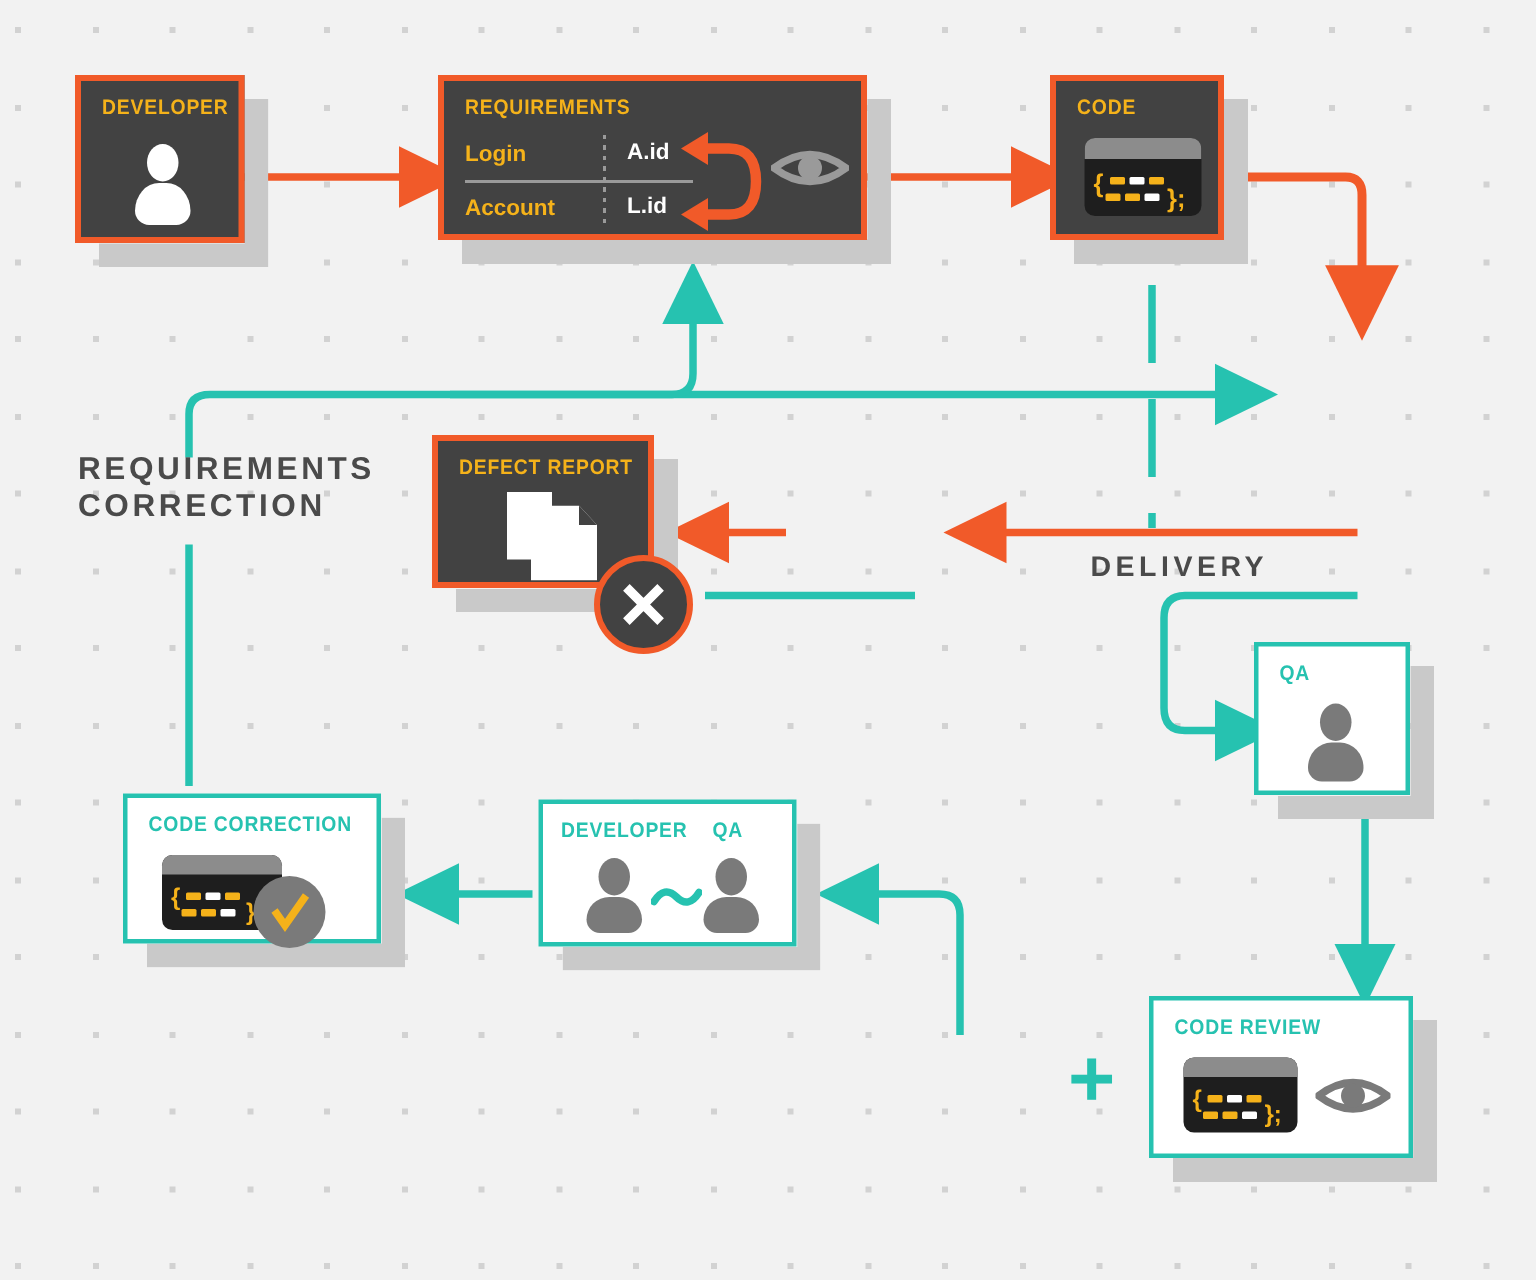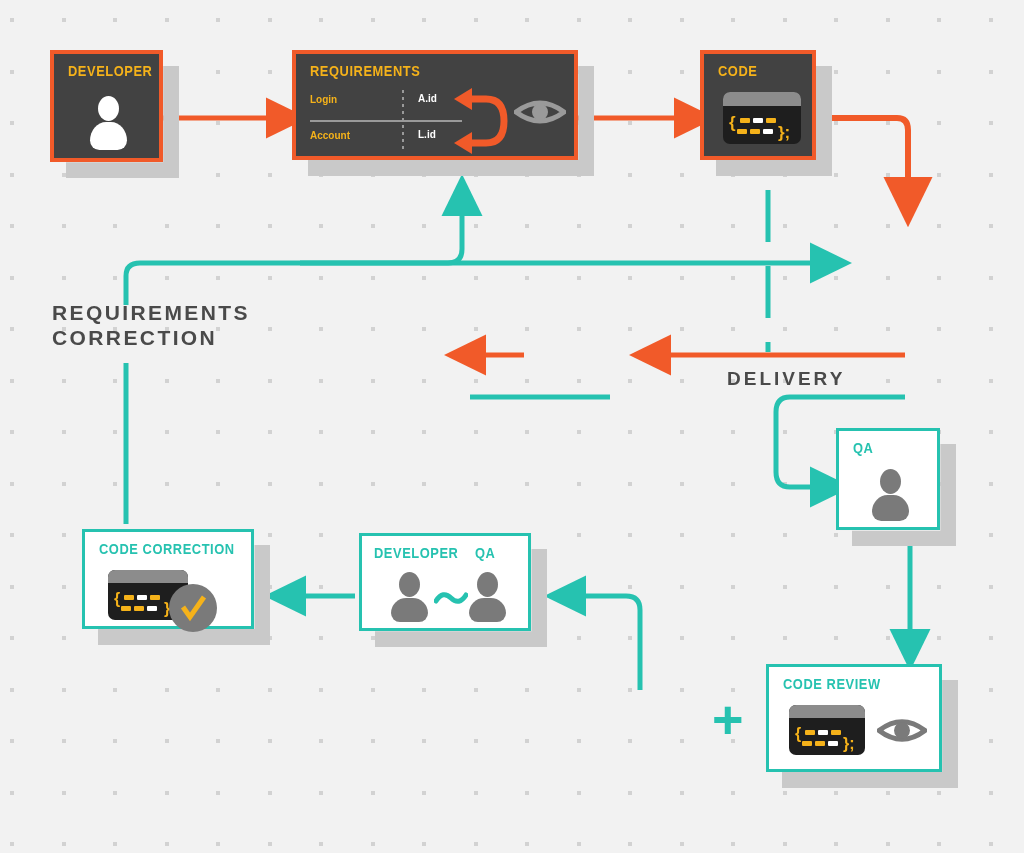--- a/index.html
+++ b/index.html
@@ -72,21 +72,21 @@
   .docs{position:absolute;}
   .docs .sheet{position:absolute;background:#ffffff;}
 
   
   .eye{position:absolute;}
 
   
   .reqtbl{position:absolute;left:14px;top:36px;width:228px;height:62px;}
   .reqtbl .rkey,.reqtbl .rval{
     position:absolute;font-family:"Liberation Sans Narrow","Liberation Sans",sans-serif;
-    font-weight:bold;font-size:10px;white-space:nowrap;
+    font-weight:bold;font-size:15px;white-space:nowrap;
   }
   .reqtbl .rkey{color:#f5b21a;left:0;}
   .reqtbl .rval{color:#ffffff;left:108px;}
   .reqtbl .hline{position:absolute;left:0;top:30px;width:152px;height:2px;background:#9a9a9a;}
   .reqtbl .vline{position:absolute;left:92px;top:0;width:2px;height:62px;
     background:repeating-linear-gradient(to bottom,#9a9a9a 0 3px,transparent 3px 7px);}
 
   .plus{position:absolute;color:#26c2b0;font-size:54px;font-weight:bold;line-height:1;
         font-family:"Liberation Sans",sans-serif;}
 </style>
@@ -527,20 +527,38 @@
         <div class="ln" style="left:43px;top:26px;width:10px;background:#f5b21a;"></div>
         <div class="ln" style="left:14px;top:37px;width:10px;background:#f5b21a;"></div>
         <div class="ln" style="left:27px;top:37px;width:10px;background:#f5b21a;"></div>
         <div class="ln" style="left:40px;top:37px;width:10px;background:#ffffff;"></div>
         <div class="brace" style="left:55px;top:32px;font-size:17px;">};</div>
       </div>
     </div>
   </div>
 
 
+  <div class="node" style="left:288px;top:290px;width:148px;height:102px;">
+    <div class="shadow" style="left:16px;top:16px;width:148px;height:102px;clip-path:polygon(0 100%,100% 100%,100% 0,89% 0,89% 85%,0 85%);"></div>
+    <div class="card dark">
+      <div class="title">DEFECT REPORT</div>
+      <div class="docs" style="left:46px;top:34px;width:60px;height:58px;">
+        <div class="sheet" style="left:0;top:0;width:30px;height:45px;"></div>
+        <svg style="position:absolute;left:16px;top:9px;width:44px;height:50px;" viewBox="0 0 44 50">
+          <path d="M0,0 L32,0 L44,13 L44,50 L0,50 Z" fill="#ffffff"></path>
+          <path d="M32,0 L44,13 L32,13 Z" fill="#424242"></path>
+        </svg>
+      </div>
+    </div>
+    <div class="badge x" style="left:108px;top:80px;width:66px;height:66px;">
+      <svg style="width:100%;height:100%;" viewBox="0 0 66 66">
+        <path d="M20,20 L46,46 M46,20 L20,46" stroke="#ffffff" stroke-width="7" stroke-linecap="butt"></path>
+      </svg>
+    </div>
+  </div>
 
 
   <div class="node" style="left:836px;top:428px;width:104px;height:102px;">
     <div class="shadow" style="left:16px;top:16px;width:104px;height:102px;clip-path:polygon(0 100%,100% 100%,100% 0,85% 0,85% 85%,0 85%);"></div>
     <div class="card light">
       <div class="title">QA</div>
       <div class="person" style="left:31px;top:38px;width:40px;height:52px;">
         <div class="head" style="left:10px;top:0;width:21px;height:25px;background:#7a7a7a;"></div>
         <div class="body" style="left:2px;top:26px;width:37px;height:26px;background:#7a7a7a;"></div>
       </div>

